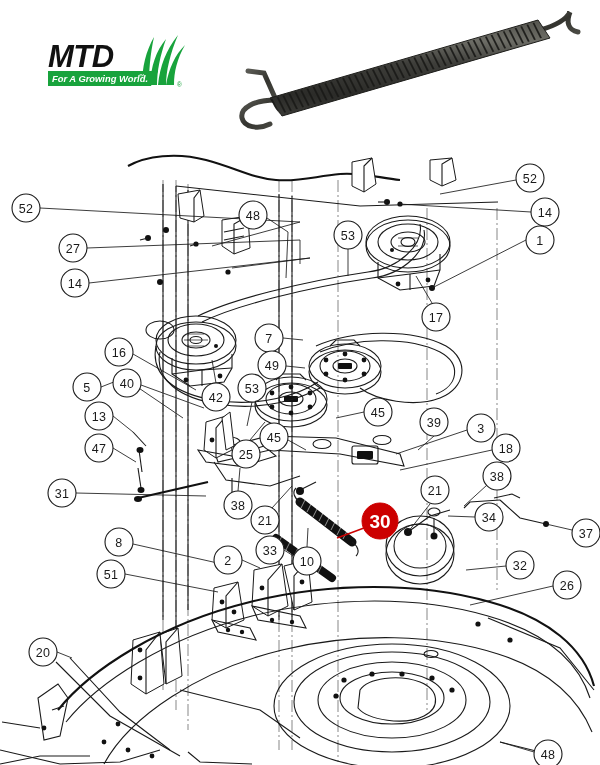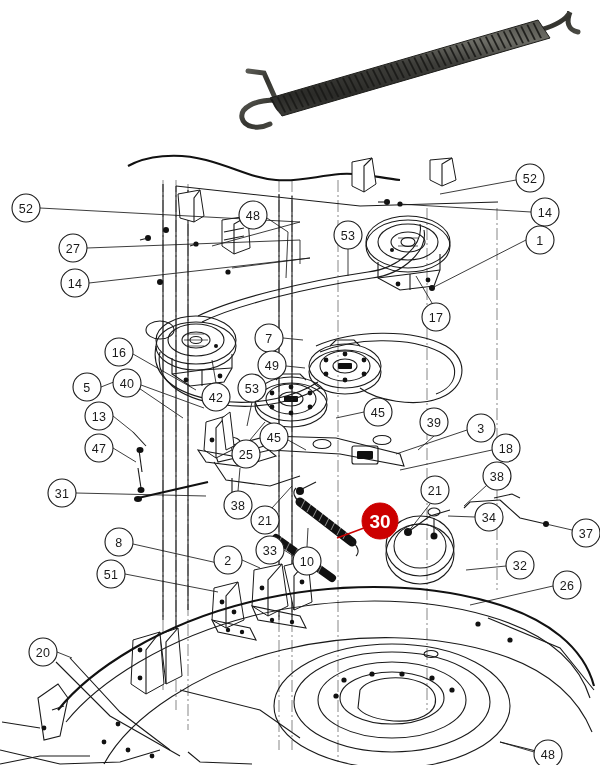--- a/index.html
+++ b/index.html
@@ -45,20 +45,42 @@
   .fillblk{fill:#111;}
   .fillwht{fill:#fff;stroke:#1a1a1a;stroke-width:1;}
 </style>
 </head>
 <body>
 
 <div id="page">
 
   <div class="header">
 
+    <div class="logo">
+      <svg class="logo-svg" viewBox="0 0 140 62" xmlns="http://www.w3.org/2000/svg">
+
+        <g>
+          <path d="M96 52 C96 34 100 18 108 4 C104 22 103 38 103 52 Z" fill="#18a33c"></path>
+          <path d="M104 52 C105 33 110 18 120 6 C114 23 111 38 111 52 Z" fill="#18a33c"></path>
+          <path d="M112 52 C114 33 120 17 132 2 C124 21 120 38 120 52 Z" fill="#18a33c"></path>
+          <path d="M120 52 C123 35 129 22 139 12 C131 26 128 39 128 52 Z" fill="#18a33c"></path>
+        </g>
+
+        <g fill="#111111">
+          <text x="2" y="34" font-family="'Liberation Sans',sans-serif" font-size="31" font-weight="bold" font-style="italic" letter-spacing="-0.5">MTD</text>
+        </g>
+
+        <g>
+          <path d="M2 38 L112 38 L105 53 L2 53 Z" fill="#18a33c"></path>
+          <text x="6" y="49" font-family="'Liberation Sans',sans-serif" font-size="9.4" font-style="italic" font-weight="bold" fill="#ffffff">For A Growing World.</text>
+          <text x="93" y="45" font-family="'Liberation Sans',sans-serif" font-size="5.5" fill="#ffffff">™</text>
+        </g>
+        <text x="131" y="54" font-family="'Liberation Sans',sans-serif" font-size="6.5" fill="#18a33c">®</text>
+      </svg>
+    </div>
 
     <div class="spring-photo">
       <svg class="spring-svg" viewBox="0 0 370 122" xmlns="http://www.w3.org/2000/svg">
         <defs>
           <linearGradient id="coilg" x1="0" y1="0" x2="0" y2="1">
             <stop offset="0%" stop-color="#55554f"></stop>
             <stop offset="22%" stop-color="#6d6d66"></stop>
             <stop offset="45%" stop-color="#3e3e3a"></stop>
             <stop offset="78%" stop-color="#2b2b28"></stop>
             <stop offset="100%" stop-color="#3a3a36"></stop>

